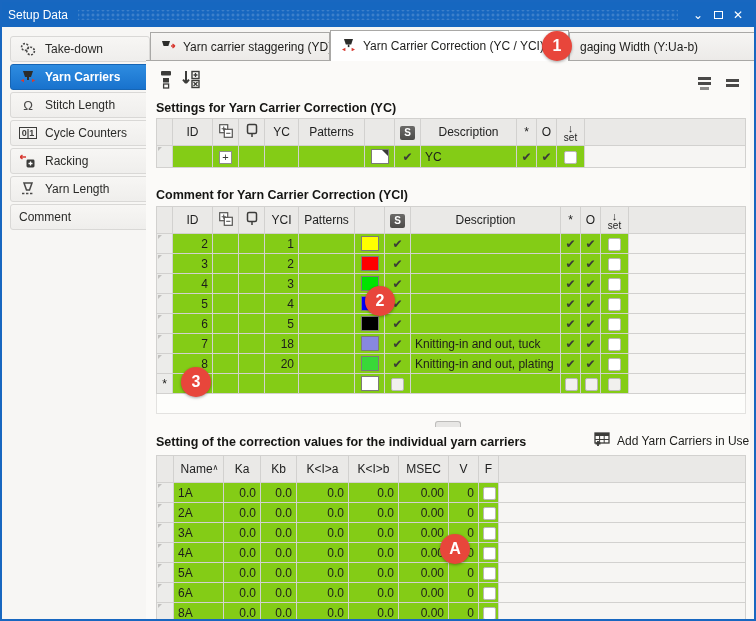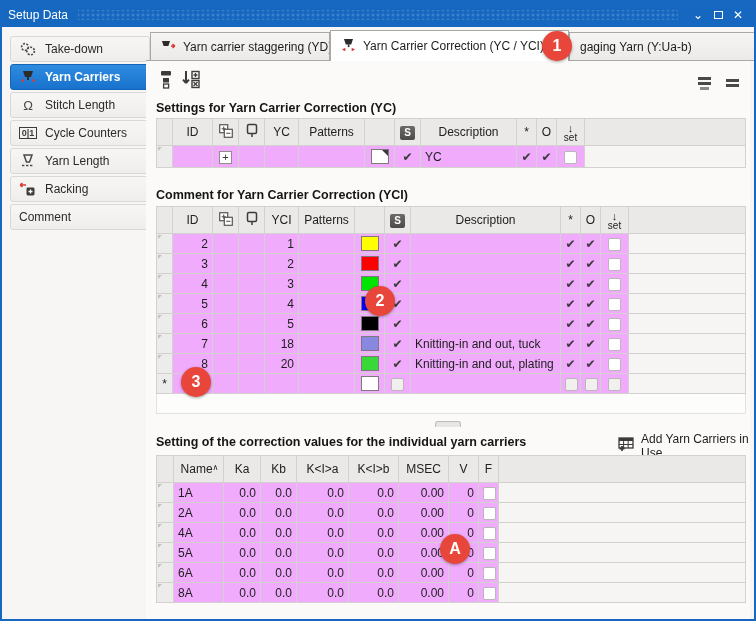--- a/index.html
+++ b/index.html
@@ -45,21 +45,21 @@
   .content{
     position:absolute;left:144px;top:58px;width:604px;height:559px;
     border-top:1px solid #a9a8a6;background:#fbfaf8;
   }
   
   .tool{position:absolute;display:flex;align-items:center;justify-content:center;
     width:24px;height:24px;}
   
   .sec-title{position:absolute;font-weight:bold;font-size:12.5px;color:#151513;}
   
-  table.grid{border-collapse:collapse;table-layout:fixed;width:590px;background:#f0abfc;font-size:12px;}
+  table.grid{border-collapse:collapse;table-layout:fixed;width:590px;background:#84cc16;font-size:12px;}
   table.grid td, table.grid th{
     border:1px solid #d2d1cf;padding:0 4px;height:20px;overflow:hidden;white-space:nowrap;
     font-weight:normal;vertical-align:middle;
   }
   table.grid thead th{background:#eae9e7;height:27px;text-align:center;color:#222;}
   td.sel{background:#ececea;position:relative;}
   td.sel::before{content:"";position:absolute;left:1px;top:1px;border-style:solid;
     border-width:4px 4px 0 0;border-color:#c2c1bf transparent transparent transparent;}
   td.num{text-align:right;}
   td.ctr, th.ctr{text-align:center;}
@@ -133,35 +133,35 @@
       <span class="si-ico" style="font-size:13px;color:#4a4948;">Ω</span>
       <span>Stitch Length</span>
     </div>
     <div class="side-item">
       <span class="si-ico" style="font-size:9px;font-weight:bold;color:#3c3c3a;border:1.4px solid #3c3c3a;padding:0 1px;line-height:10px;">0|1</span>
       <span>Cycle Counters</span>
     </div>
     <div class="side-item">
       <span class="si-ico">
         <svg width="16" height="14">
-            <path d="M4 1 h8 l-2.5 7 h-3 z" fill="none" stroke="#4a4948" stroke-width="1.5"></path>
-            <line x1="2" y1="11.5" x2="14" y2="11.5" stroke="#4a4948" stroke-width="1.6" stroke-dasharray="2.4 1.6"></line>
-          </svg>
-      </span>
-      <span>Yarn Length</span>
+            <path d="M0 3 h6 M0 3 l2.5-2 M0 3 l2.5 2" stroke="#d83a32" stroke-width="1.4" fill="none"></path>
+            <rect x="6.5" y="5.5" width="8" height="8" rx="1.4" fill="#3c3c3a"></rect>
+            <path d="M10.5 7.5 v4 M8.5 9.5 h4" stroke="#fff" stroke-width="1.3"></path>
+          </svg>
+      </span>
+      <span>Racking</span>
     </div>
     <div class="side-item">
       <span class="si-ico">
         <svg width="16" height="14">
-            <path d="M0 3 h6 M0 3 l2.5-2 M0 3 l2.5 2" stroke="#d83a32" stroke-width="1.4" fill="none"></path>
-            <rect x="6.5" y="5.5" width="8" height="8" rx="1.4" fill="#3c3c3a"></rect>
-            <path d="M10.5 7.5 v4 M8.5 9.5 h4" stroke="#fff" stroke-width="1.3"></path>
-          </svg>
-      </span>
-      <span>Racking</span>
+            <path d="M4 1 h8 l-2.5 7 h-3 z" fill="none" stroke="#4a4948" stroke-width="1.5"></path>
+            <line x1="2" y1="11.5" x2="14" y2="11.5" stroke="#4a4948" stroke-width="1.6" stroke-dasharray="2.4 1.6"></line>
+          </svg>
+      </span>
+      <span>Yarn Length</span>
     </div>
     <div class="side-item">
       <span>Comment</span>
     </div>
   </div>
 
   <div class="tabstrip">
     <div class="tab" style="left:0;width:180px;">
       <span>
         <svg width="15" height="12">
@@ -176,21 +176,21 @@
         <svg width="15" height="13">
             <path d="M3 1 h9 l-1.8 5.5 h-5.4 z" fill="#2c2c2a"></path>
             <rect x="6.8" y="6.5" width="1.6" height="2.6" fill="#2c2c2a"></rect>
             <path d="M1 11.5 l3.4-1.8 v3.6 z" fill="#d83a32"></path>
             <path d="M14 11.5 l-3.4-1.8 v3.6 z" fill="#d83a32"></path>
           </svg>
       </span>
       <span>Yarn Carrier Correction (YC / YCI)</span>
     </div>
     <div class="tab" style="left:419px;width:200px;">
-      <span>gaging Yarn (Y:Ua-b)</span>
+      <span>gaging Width (Y:Ua-b)</span>
     </div>
   </div>
 
   <div class="content">
 
     <span class="tool" style="left:8px;top:6px;">
       <svg width="14" height="19">
           <rect x="2" y="1" width="10" height="4.5" rx="1" fill="#3c3c3a"></rect>
           <rect x="4" y="8" width="6" height="4.5" fill="#3c3c3a"></rect>
           <rect x="4.6" y="14" width="5" height="4" fill="none" stroke="#3c3c3a" stroke-width="1.3"></rect>
@@ -453,21 +453,21 @@
             <td colspan="13" style="height:20px;border-color:#e3e2e0;background:#fdfdfb;"></td>
           </tr>
         </tbody>
     </table>
 
     <div class="splitter" style="top:360px;">
         <span class="grip"></span>
       </div>
 
     <div class="sec-title" style="left:10px;top:374px;">Setting of the correction values for the individual yarn carriers</div>
-    <div class="addbtn" style="left:448px;top:371px;margin-left:24px;">
+    <div class="addbtn" style="left:448px;top:371px;">
       <span>
         <svg width="17" height="15">
             <rect x="1" y="1" width="14" height="10" fill="none" stroke="#3c3c3a" stroke-width="1.3"></rect>
             <rect x="1" y="1" width="14" height="3" fill="#3c3c3a"></rect>
             <line x1="5.6" y1="4" x2="5.6" y2="11" stroke="#3c3c3a" stroke-width="1"></line>
             <line x1="10.2" y1="4" x2="10.2" y2="11" stroke="#3c3c3a" stroke-width="1"></line>
             <line x1="1" y1="7.5" x2="15" y2="7.5" stroke="#3c3c3a" stroke-width="1"></line>
             <path d="M4 9 v5 M1.5 11.5 h5" stroke="#3c3c3a" stroke-width="1.8"></path>
           </svg>
       </span>
@@ -520,20 +520,32 @@
             <td class="num">0.0</td>
             <td class="num">0.0</td>
             <td class="num">0.0</td>
             <td class="num">0.00</td>
             <td class="num">0</td>
             <td class="ctr"><span class="cb"></span></td>
             <td class="filler"></td>
           </tr>
           <tr>
             <td class="sel"></td>
+            <td>3A</td>
+            <td class="num">0.0</td>
+            <td class="num">0.0</td>
+            <td class="num">0.0</td>
+            <td class="num">0.0</td>
+            <td class="num">0.00</td>
+            <td class="num">0</td>
+            <td class="ctr"><span class="cb"></span></td>
+            <td class="filler"></td>
+          </tr>
+          <tr>
+            <td class="sel"></td>
             <td>4A</td>
             <td class="num">0.0</td>
             <td class="num">0.0</td>
             <td class="num">0.0</td>
             <td class="num">0.0</td>
             <td class="num">0.00</td>
             <td class="num">0</td>
             <td class="ctr"><span class="cb"></span></td>
             <td class="filler"></td>
           </tr>

